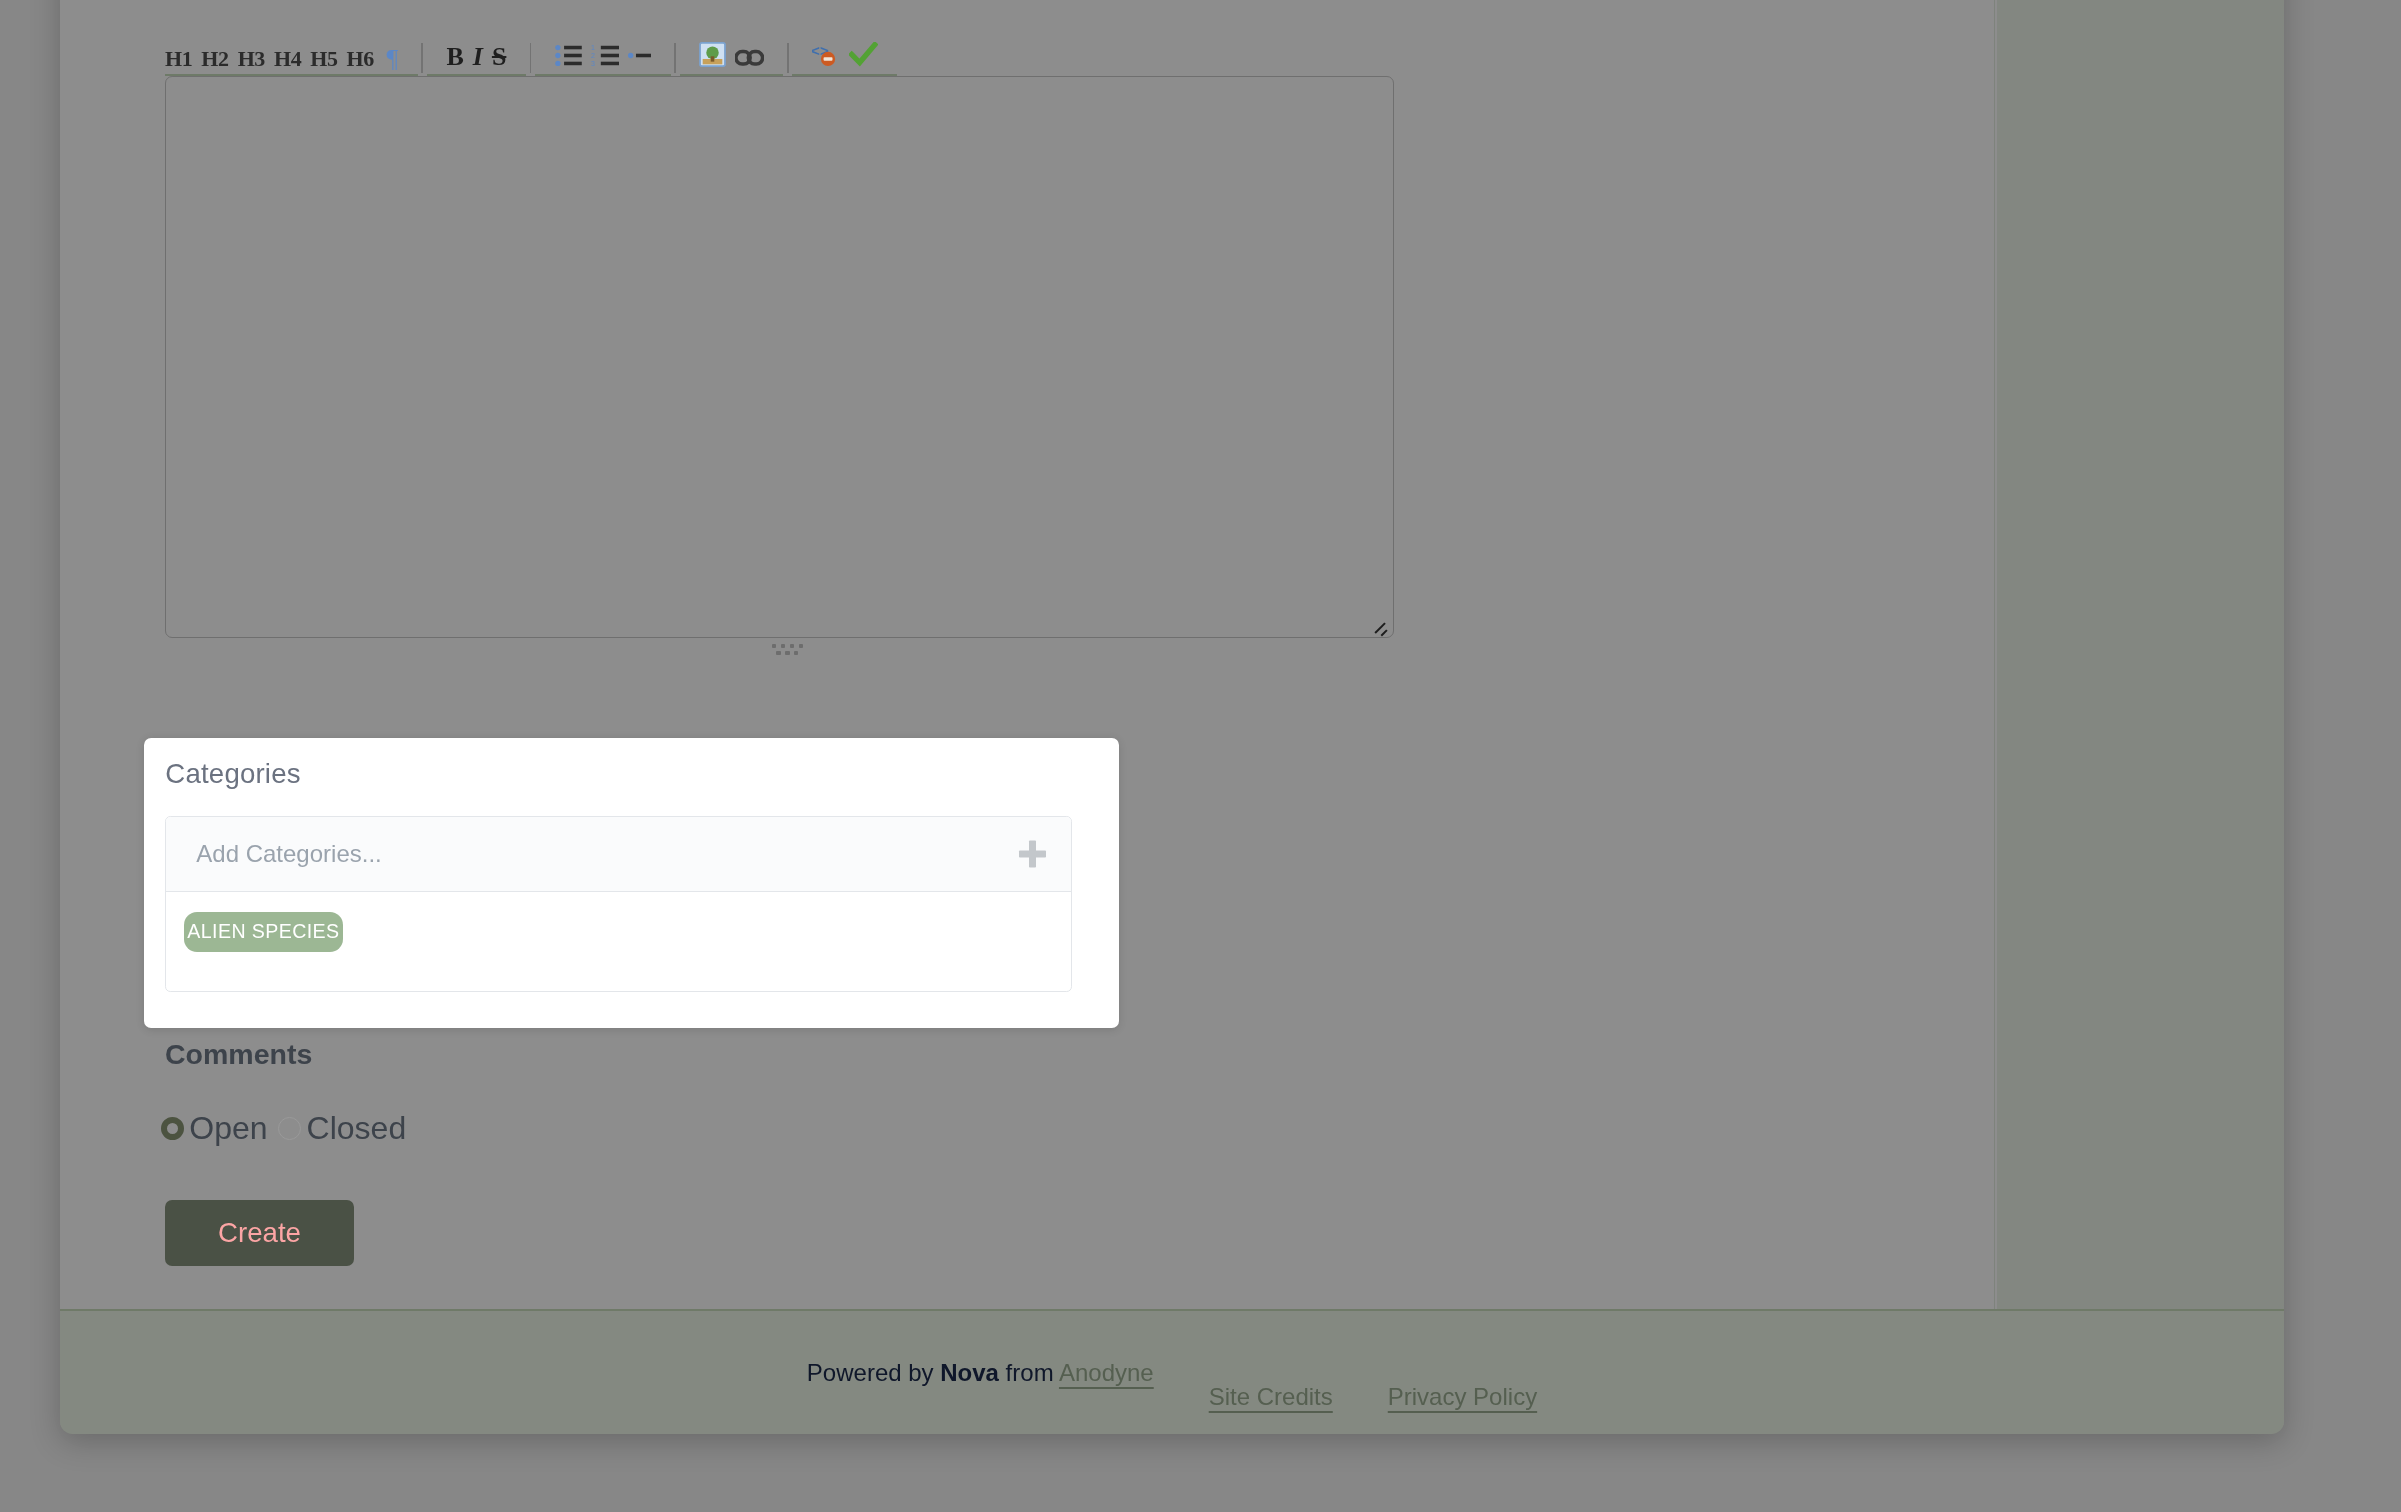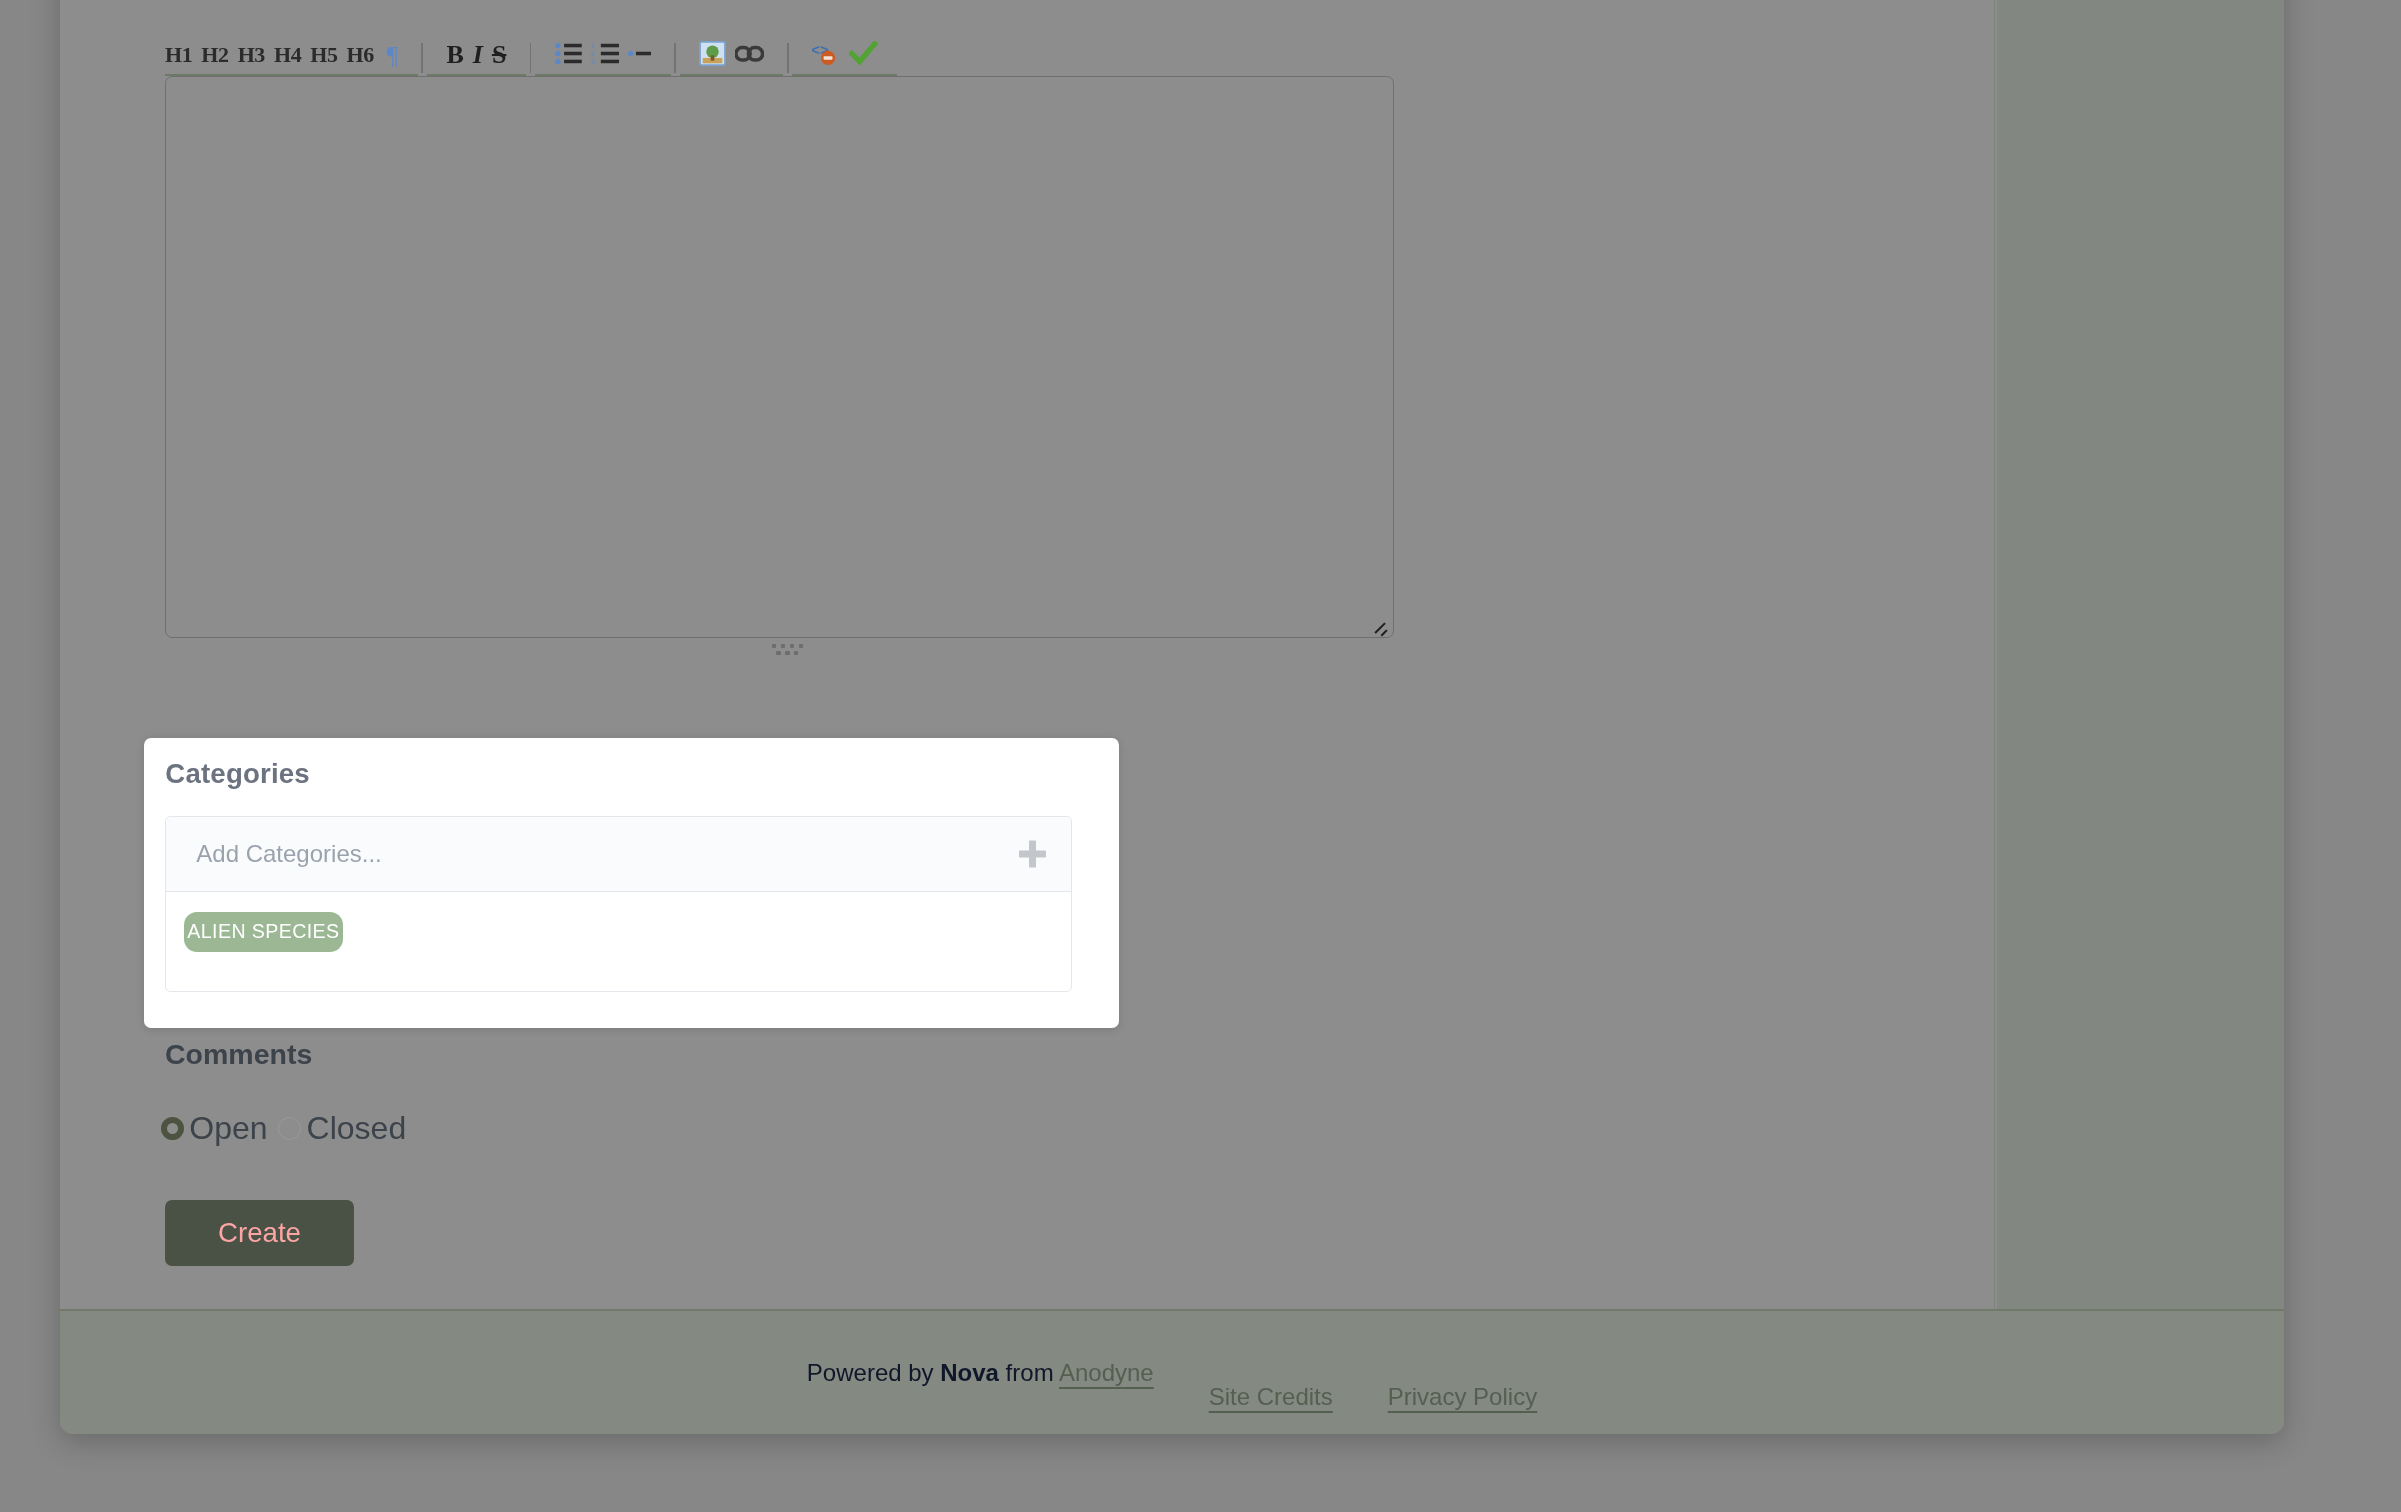--- a/index.html
+++ b/index.html
@@ -77,21 +77,21 @@
     position: absolute;
     left: 105px;
     top: 76px;
     display: flex;
     align-items: center;
     height: 36px;
     gap: 0;
   }
   .tb-group {
     display: flex;
-    align-items: center;
+    align-items: flex-end;
     gap: 9px;
     padding: 0 19.6px;
     height: 36px;
     border-bottom: 2.7px solid #6e7a68;
   }
   .tb-group:first-child { padding-left: 0; }
   .tb-sep {
     width: 1.8px;
     height: 30px;
     background: #737373;
@@ -162,21 +162,21 @@
     height: 290px;
     background: #ffffff;
     border-radius: 7.1px;
     box-shadow: 0 1.8px 9px rgba(0,0,0,0.12);
   }
   .cat-title {
     position: absolute;
     left: 21.3px;
     top: 19.6px;
     font-size: 27.6px;
-    font-weight: 700;
+    font-weight: 400;
     color: #6b7280;
     letter-spacing: 0.2px;
   }
   .cat-box {
     position: absolute;
     left: 21.3px;
     top: 78px;
     width: 907px;
     height: 176px;
     border: 0.9px solid #e3e6ea;

